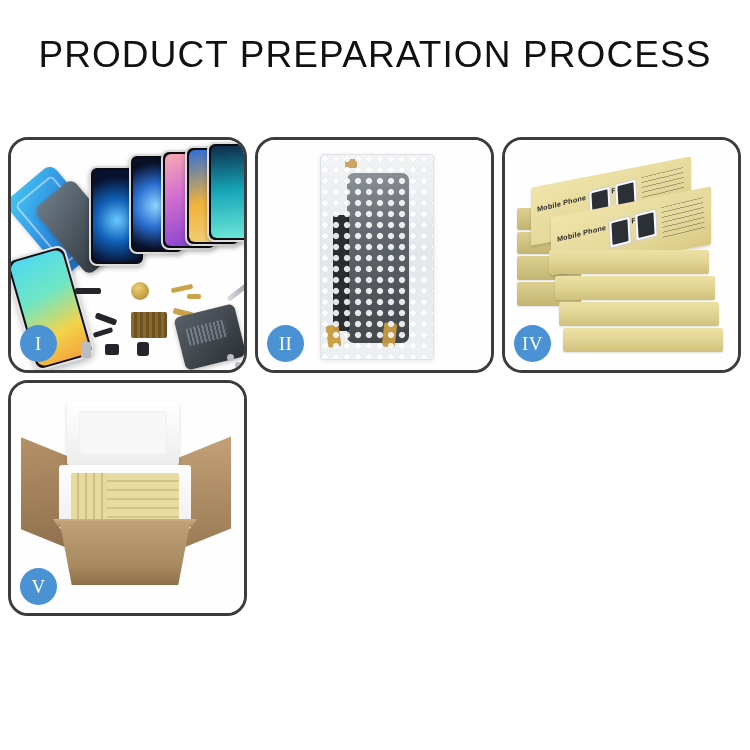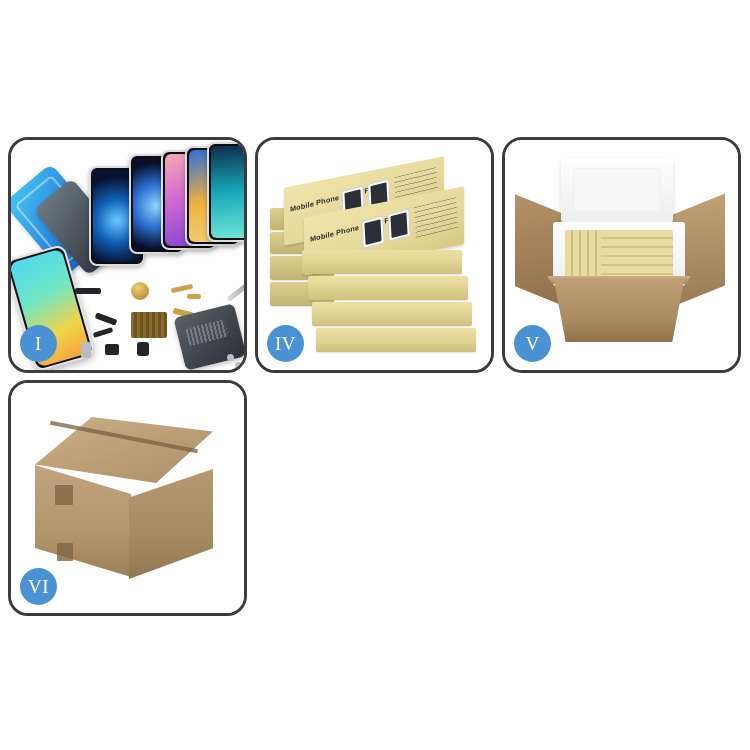--- a/index.html
+++ b/index.html
@@ -366,20 +366,21 @@
   }
   .p6-tape2{
     position:absolute; left:46px; top:160px; width:16px; height:18px;
     background: rgba(130,104,70,.8); border-radius:1px;
   }
 </style>
 </head>
 <body>
 
 <div class="header">
+  <div class="title">PRODUCT PREPARATION PROCESS</div>
 </div>
 
 <div class="grid">
 
   <div class="panel">
     <div class="stage">
       <div class="ph p1-film"></div>
       <div class="ph p1-film2"></div>
 
       <div class="ph p1-scr p1-a">
@@ -421,20 +422,33 @@
         <span class="chip gold" style="left:98px;top:30px;width:20px;height:6px;transform:rotate(14deg);"></span>
         <span class="p1-back"></span>
         <span class="p1-tool"></span>
         <span class="chip pale" style="left:152px;top:74px;width:7px;height:7px;border-radius:50%;"></span>
         <span class="chip pale" style="left:160px;top:82px;width:6px;height:6px;border-radius:50%;"></span>
       </div>
     </div>
     <div class="badge">I</div>
   </div>
 
+  <div class="panel">
+    <div class="stage">
+      <div class="p2-bag">
+        <span class="p2-part"></span>
+        <span class="p2-flex"></span>
+        <span class="p2-gold1"></span>
+        <span class="p2-gold2"></span>
+        <span class="p2-tape"></span>
+        <span class="p2-bubbles"></span>
+      </div>
+    </div>
+    <div class="badge">II</div>
+  </div>
 
 
   <div class="panel">
     <div class="stage">
       <div class="p4">
 
         <span class="bx side" style="left:2px;top:50px;width:64px;height:22px;"></span>
         <span class="bx side" style="left:2px;top:74px;width:64px;height:22px;"></span>
         <span class="bx side" style="left:2px;top:98px;width:64px;height:24px;"></span>
         <span class="bx side" style="left:2px;top:124px;width:64px;height:24px;"></span>
@@ -469,25 +483,14 @@
       <div class="p5-foamlid"></div>
       <div class="p5-foambox"></div>
       <div class="p5-inner"></div>
       <div class="p5-inner2"></div>
       <div class="p5-rim"></div>
       <div class="p5-front"></div>
     </div>
     <div class="badge">V</div>
   </div>
 
-  <div class="panel">
-    <div class="stage">
-      <div class="p6-top"></div>
-      <div class="p6-seam"></div>
-      <div class="p6-left"></div>
-      <div class="p6-right"></div>
-      <div class="p6-tape1"></div>
-      <div class="p6-tape2"></div>
-    </div>
-    <div class="badge">VI</div>
-  </div>
 
 </div>
 
 </body></html>

